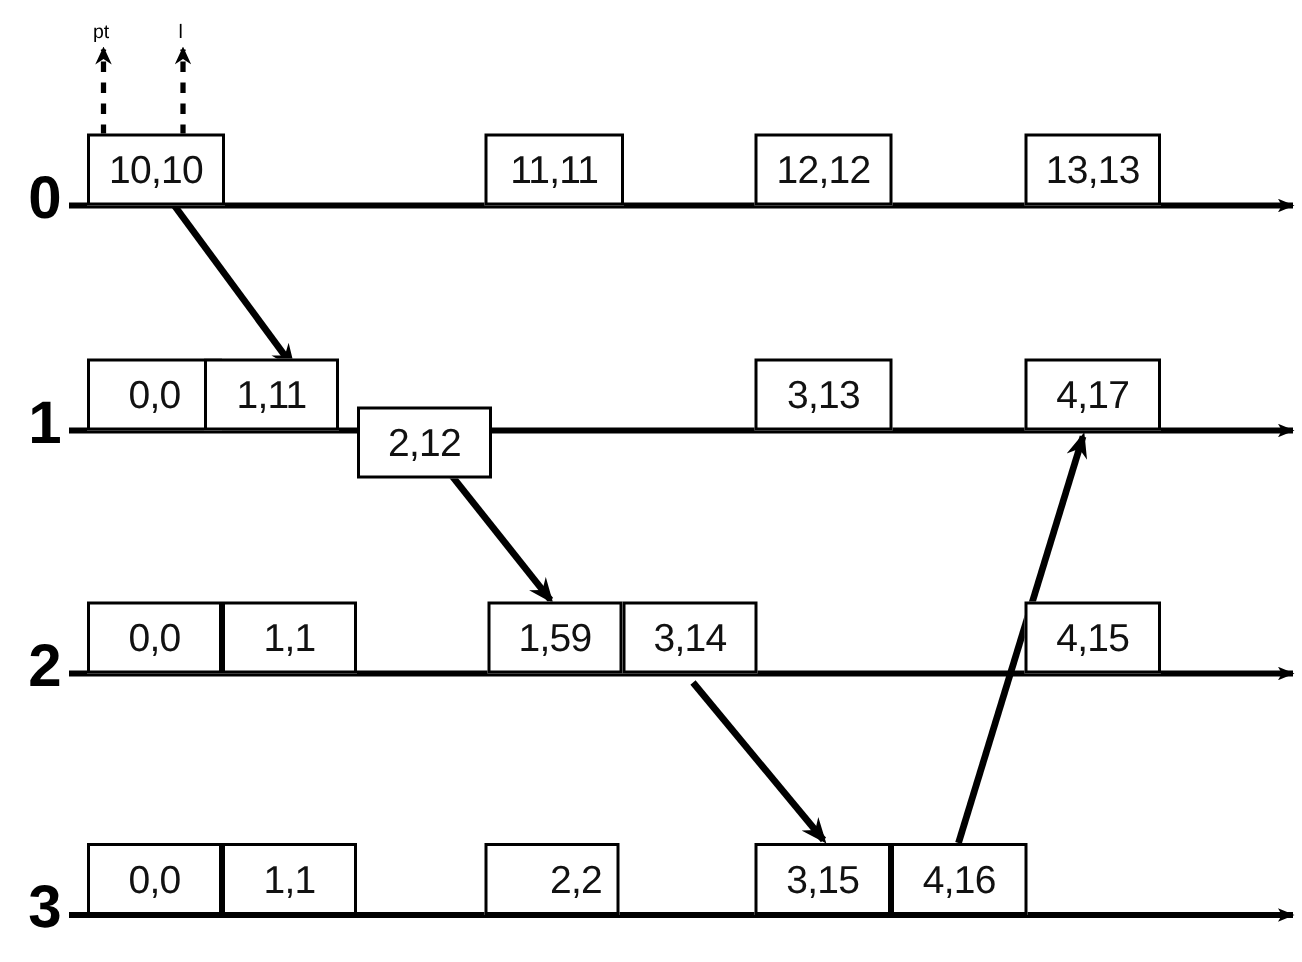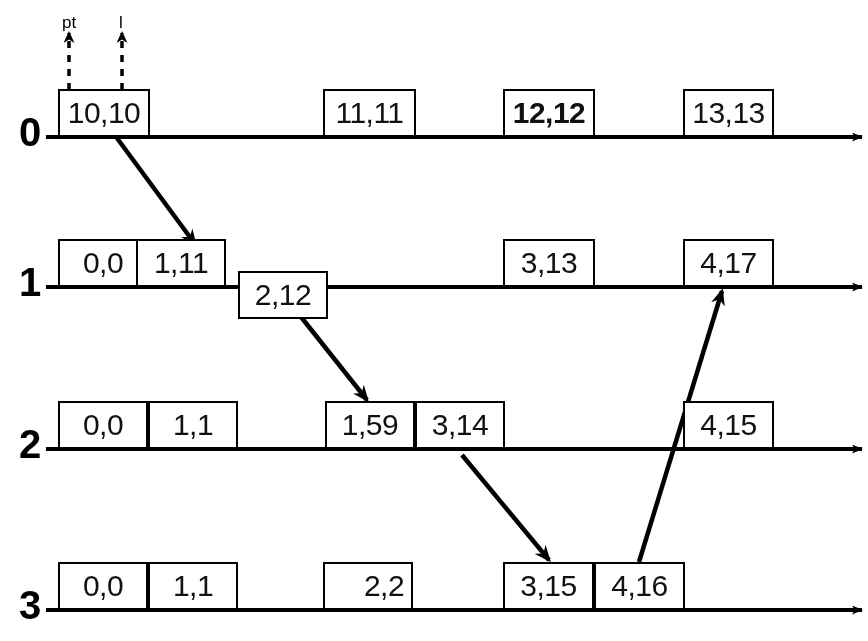--- a/index.html
+++ b/index.html
@@ -36,29 +36,29 @@
   }
   .event-box {
     position: absolute;
     box-sizing: border-box;
     border: 2.5px solid #000000;
     background: #ffffff;
     display: flex;
     align-items: center;
     justify-content: center;
     font-family: "Liberation Sans", sans-serif;
-    font-size: 30px;
+    font-size: 26px;
     font-weight: 400;
     color: #111111;
     letter-spacing: -0.5px;
   }
   .annot-label {
     position: absolute;
     font-family: "Liberation Sans", sans-serif;
-    font-size: 17px;
+    font-size: 13px;
     font-weight: 400;
     color: #000000;
     line-height: 1;
     text-align: center;
     white-space: nowrap;
   }
 </style>
 </head>
 <body>
 
@@ -96,21 +96,21 @@
 
   <div id="row-labels-layer">
       <div class="row-label" style="left: 10px; top: 112px;">0</div>
       <div class="row-label" style="left: 10px; top: 262px;">1</div>
       <div class="row-label" style="left: 10px; top: 424px;">2</div>
       <div class="row-label" style="left: 10px; top: 585px;">3</div>
     </div>
   <div id="boxes-layer">
       <div class="event-box" style="left: 58px; top: 89px; width: 92px; height: 48px;">10,10</div>
       <div class="event-box" style="left: 323px; top: 89px; width: 93px; height: 48px;">11,11</div>
-      <div class="event-box" style="left: 503px; top: 89px; width: 92px; height: 48px; font-weight: bold;">12,12</div>
+      <div class="event-box" style="left: 503px; top: 89px; width: 92px; height: 48px;">12,12</div>
       <div class="event-box" style="left: 683px; top: 89px; width: 91px; height: 48px;">13,13</div>
       <div class="event-box" style="left: 58px; top: 239px; width: 90px; height: 48px;">0,0</div>
       <div class="event-box" style="left: 136px; top: 239px; width: 90px; height: 48px;">1,11</div>
       <div class="event-box" style="left: 238px; top: 239px; width: 90px; height: 48px; margin-top: 32px;">2,12</div>
       <div class="event-box" style="left: 503px; top: 239px; width: 92px; height: 48px;">3,13</div>
       <div class="event-box" style="left: 683px; top: 239px; width: 91px; height: 48px; text-align: center;">4,17</div>
       <div class="event-box" style="left: 58px; top: 401px; width: 90px; height: 48px;">0,0</div>
       <div class="event-box" style="left: 148px; top: 401px; width: 90px; height: 48px;">1,1</div>
       <div class="event-box" style="left: 325px; top: 401px; width: 90px; height: 48px;">1,59</div>
       <div class="event-box" style="left: 415px; top: 401px; width: 90px; height: 48px;">3,14</div>

